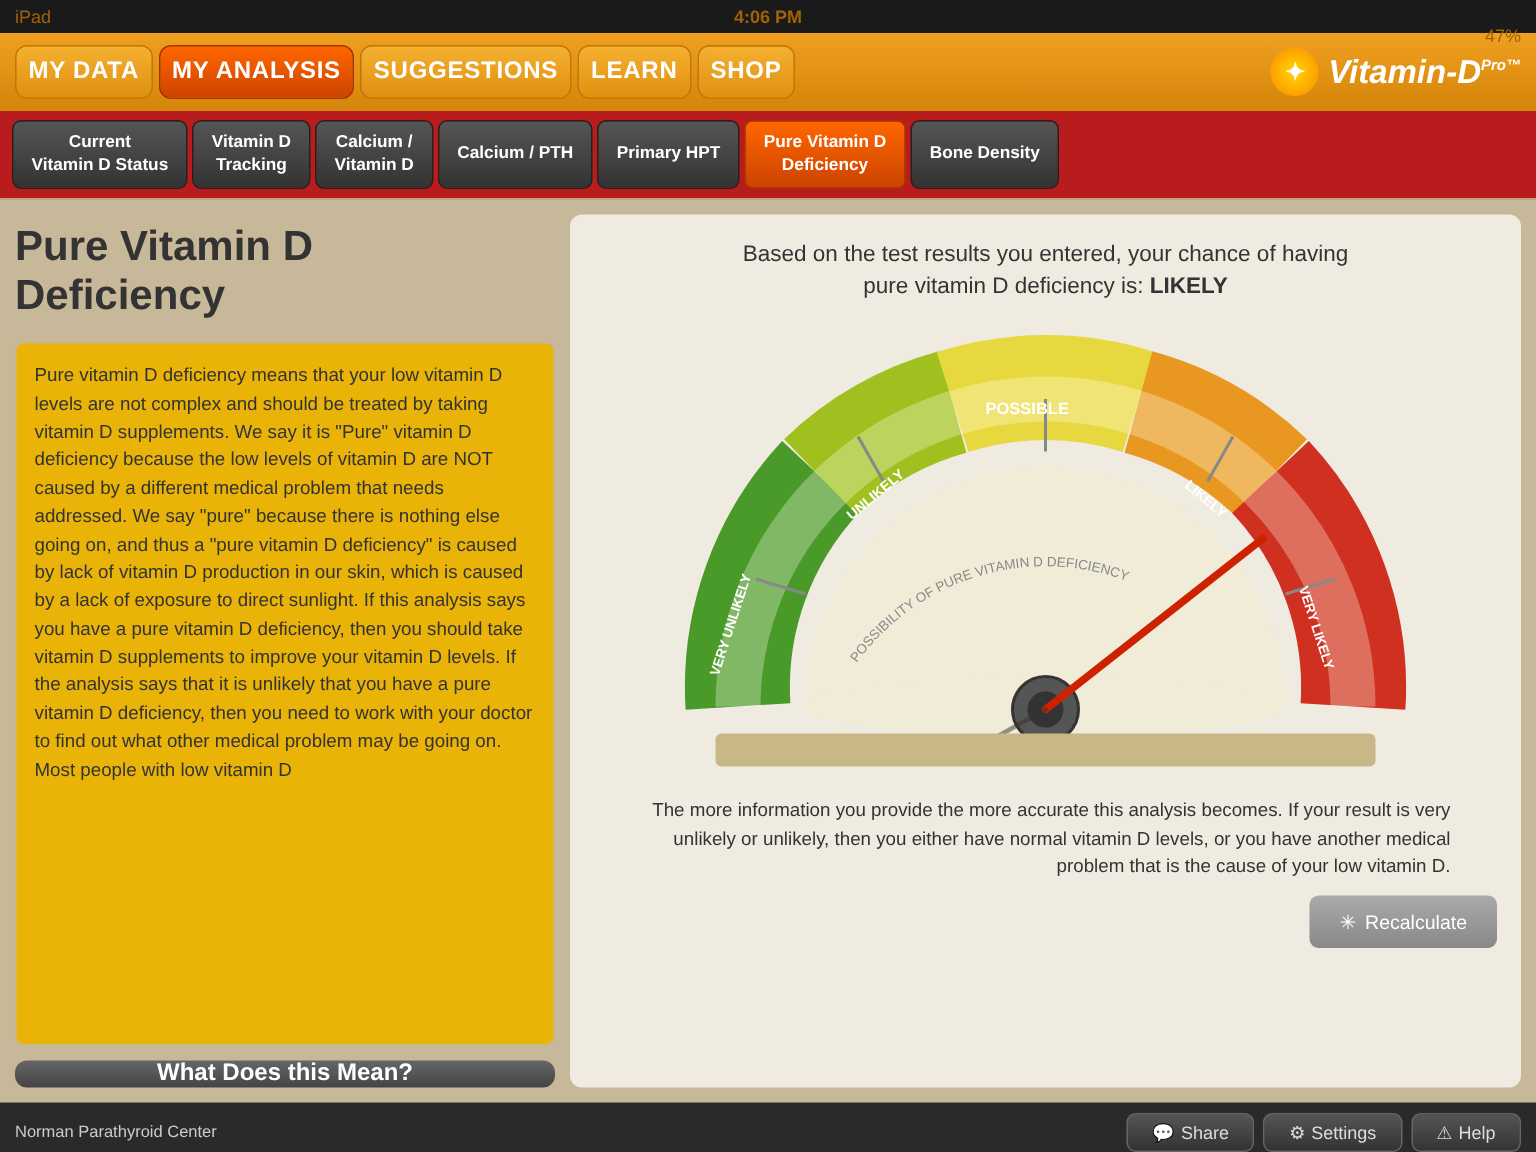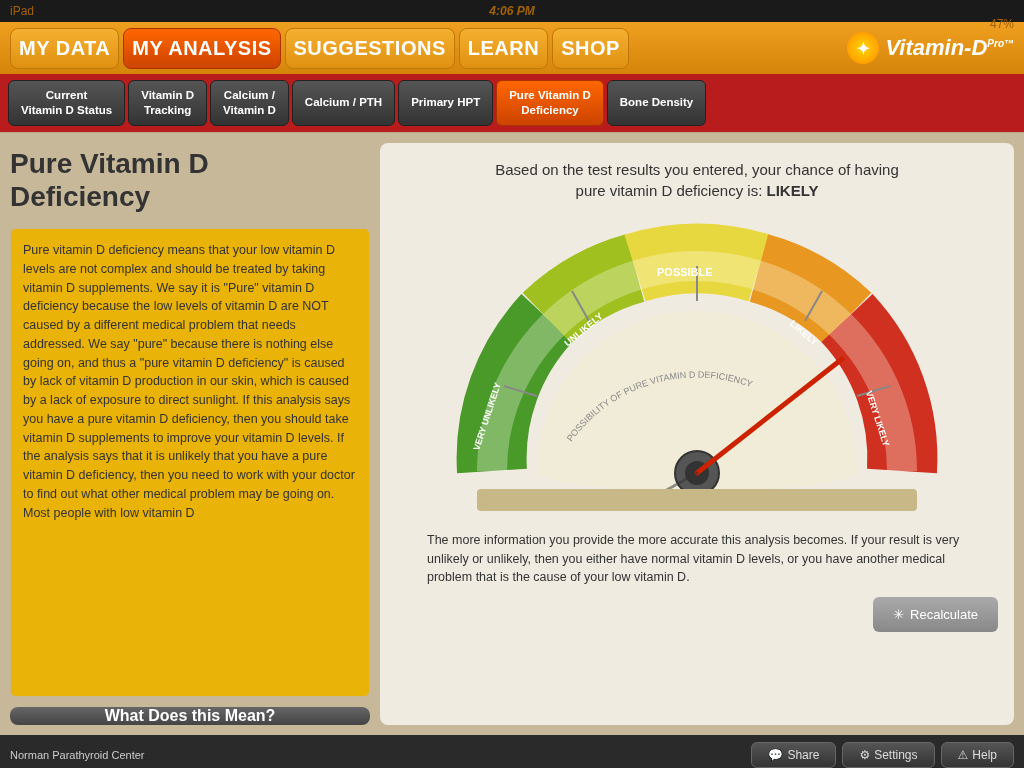--- a/index.html
+++ b/index.html
@@ -16,38 +16,38 @@
     #status-bar {
       background: #1a1a1a;
       color: #a16207;
       font-size: 12px;
       display: flex;
       justify-content: space-between;
       align-items: center;
       padding: 2px 10px;
       height: 22px;
     }
-    #status-bar .center { position: absolute; left: 50%; transform: translateX(-50%); font-weight: 600; font-style: italic; }
+    #status-bar .center { position: absolute; left: 50%; transform: translateX(-50%); font-weight: 600; }
     #status-bar .right { margin-left: auto; margin-top: 25px; }
 
     
     #top-nav {
       background: linear-gradient(to bottom, #f0a020, #d4850a);
       display: flex;
       align-items: center;
       padding: 0 10px;
       height: 52px;
       gap: 4px;
     }
     .nav-tab {
       background: linear-gradient(to bottom, #f5b030, #e09010);
       border: 1px solid #c07808;
       border-radius: 8px;
       color: #fff;
-      font-size: 20px;
+      font-size: 16px;
       font-weight: 700;
       padding: 8px 8px;
       cursor: pointer;
       text-transform: uppercase;
       letter-spacing: 0.5px;
     }
     .nav-tab.active {
       background: linear-gradient(to bottom, #ff6600, #cc4400);
       border-color: #aa3300;
     }
@@ -172,21 +172,21 @@
       position: relative;
       margin-bottom: 10px;
     }
     #gauge-canvas {
       width: 100%;
       height: 100%;
     }
 
     #result-desc {
       font-size: 12.5px;
-      text-align: left;
+      text-align: right;
       color: #333;
       line-height: 1.5;
       max-width: 540px;
       margin-bottom: 10px;
     }
 
     #recalculate-btn {
       background: linear-gradient(to bottom, #aaa, #888);
       color: #fff;
       border: none;

